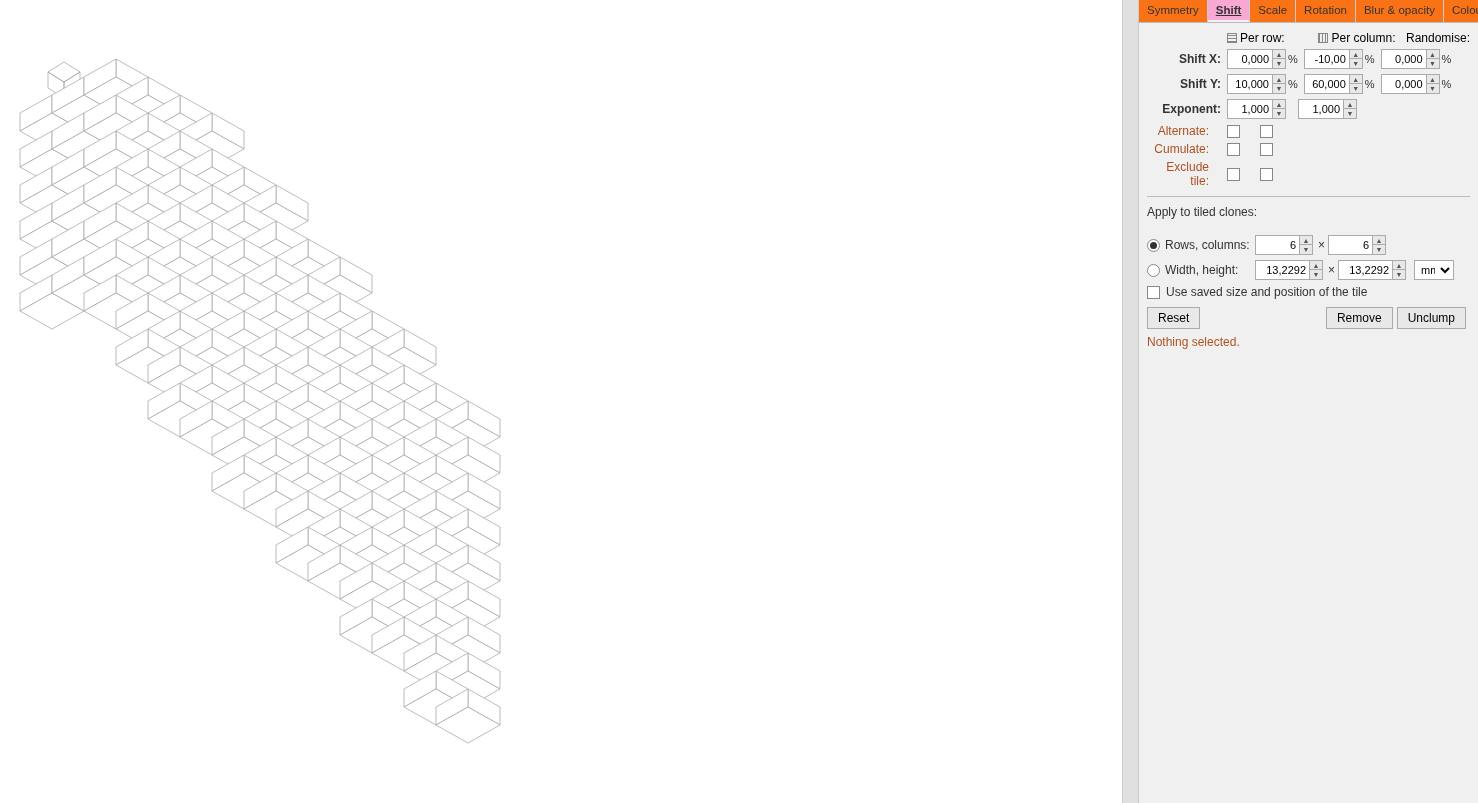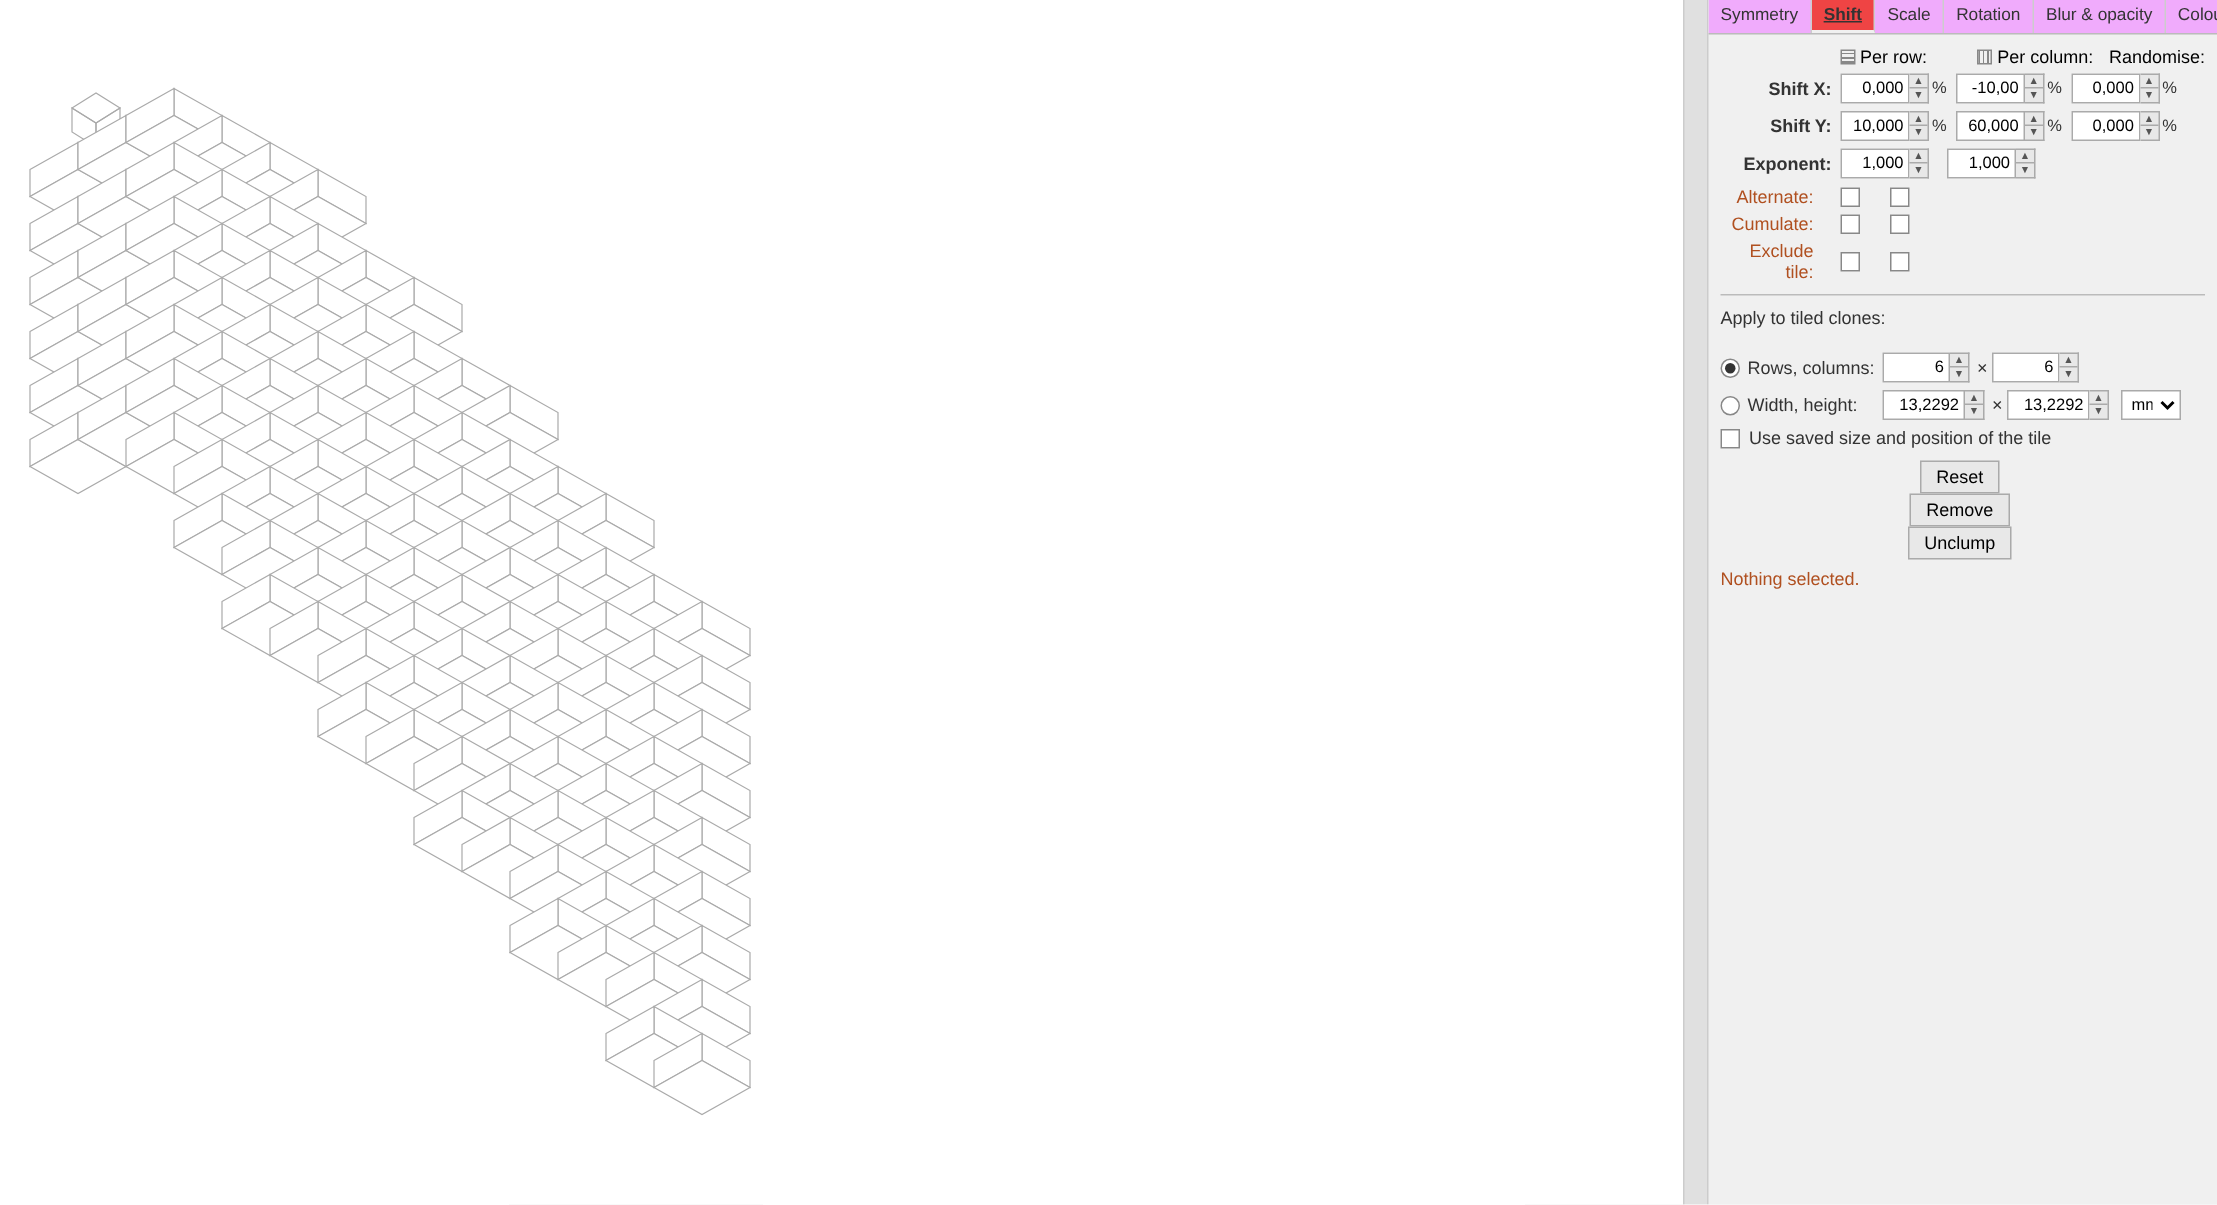--- a/index.html
+++ b/index.html
@@ -46,24 +46,24 @@
       flex-wrap: nowrap;
       overflow: hidden;
     }
     .tab {
       padding: 4px 8px;
       cursor: pointer;
       font-size: 11.5px;
       border-right: 1px solid #ccc;
       white-space: nowrap;
       color: #333;
-      background: #f0abfc;
+      background: #f97316;
     }
     .tab.active {
-      background: #ef4444;
+      background: #f9a8d4;
       border-bottom: 2px solid #f0f0f0;
       font-weight: bold;
       text-decoration: underline;
     }
 
     
     #panel-content {
       padding: 8px;
       flex: 1;
       overflow-y: auto;
@@ -277,21 +277,20 @@
     .use-saved-label {
       font-size: 12px;
       color: #333;
     }
 
     
     .buttons-row {
       display: flex;
       align-items: center;
       margin-bottom: 6px;
-      flex-direction: column;
     }
     .btn {
       padding: 3px 10px;
       font-size: 12px;
       border: 1px solid #aaa;
       background: #e8e8e8;
       cursor: pointer;
       margin-right: 4px;
     }
     .btn-spacer { flex: 1; }

